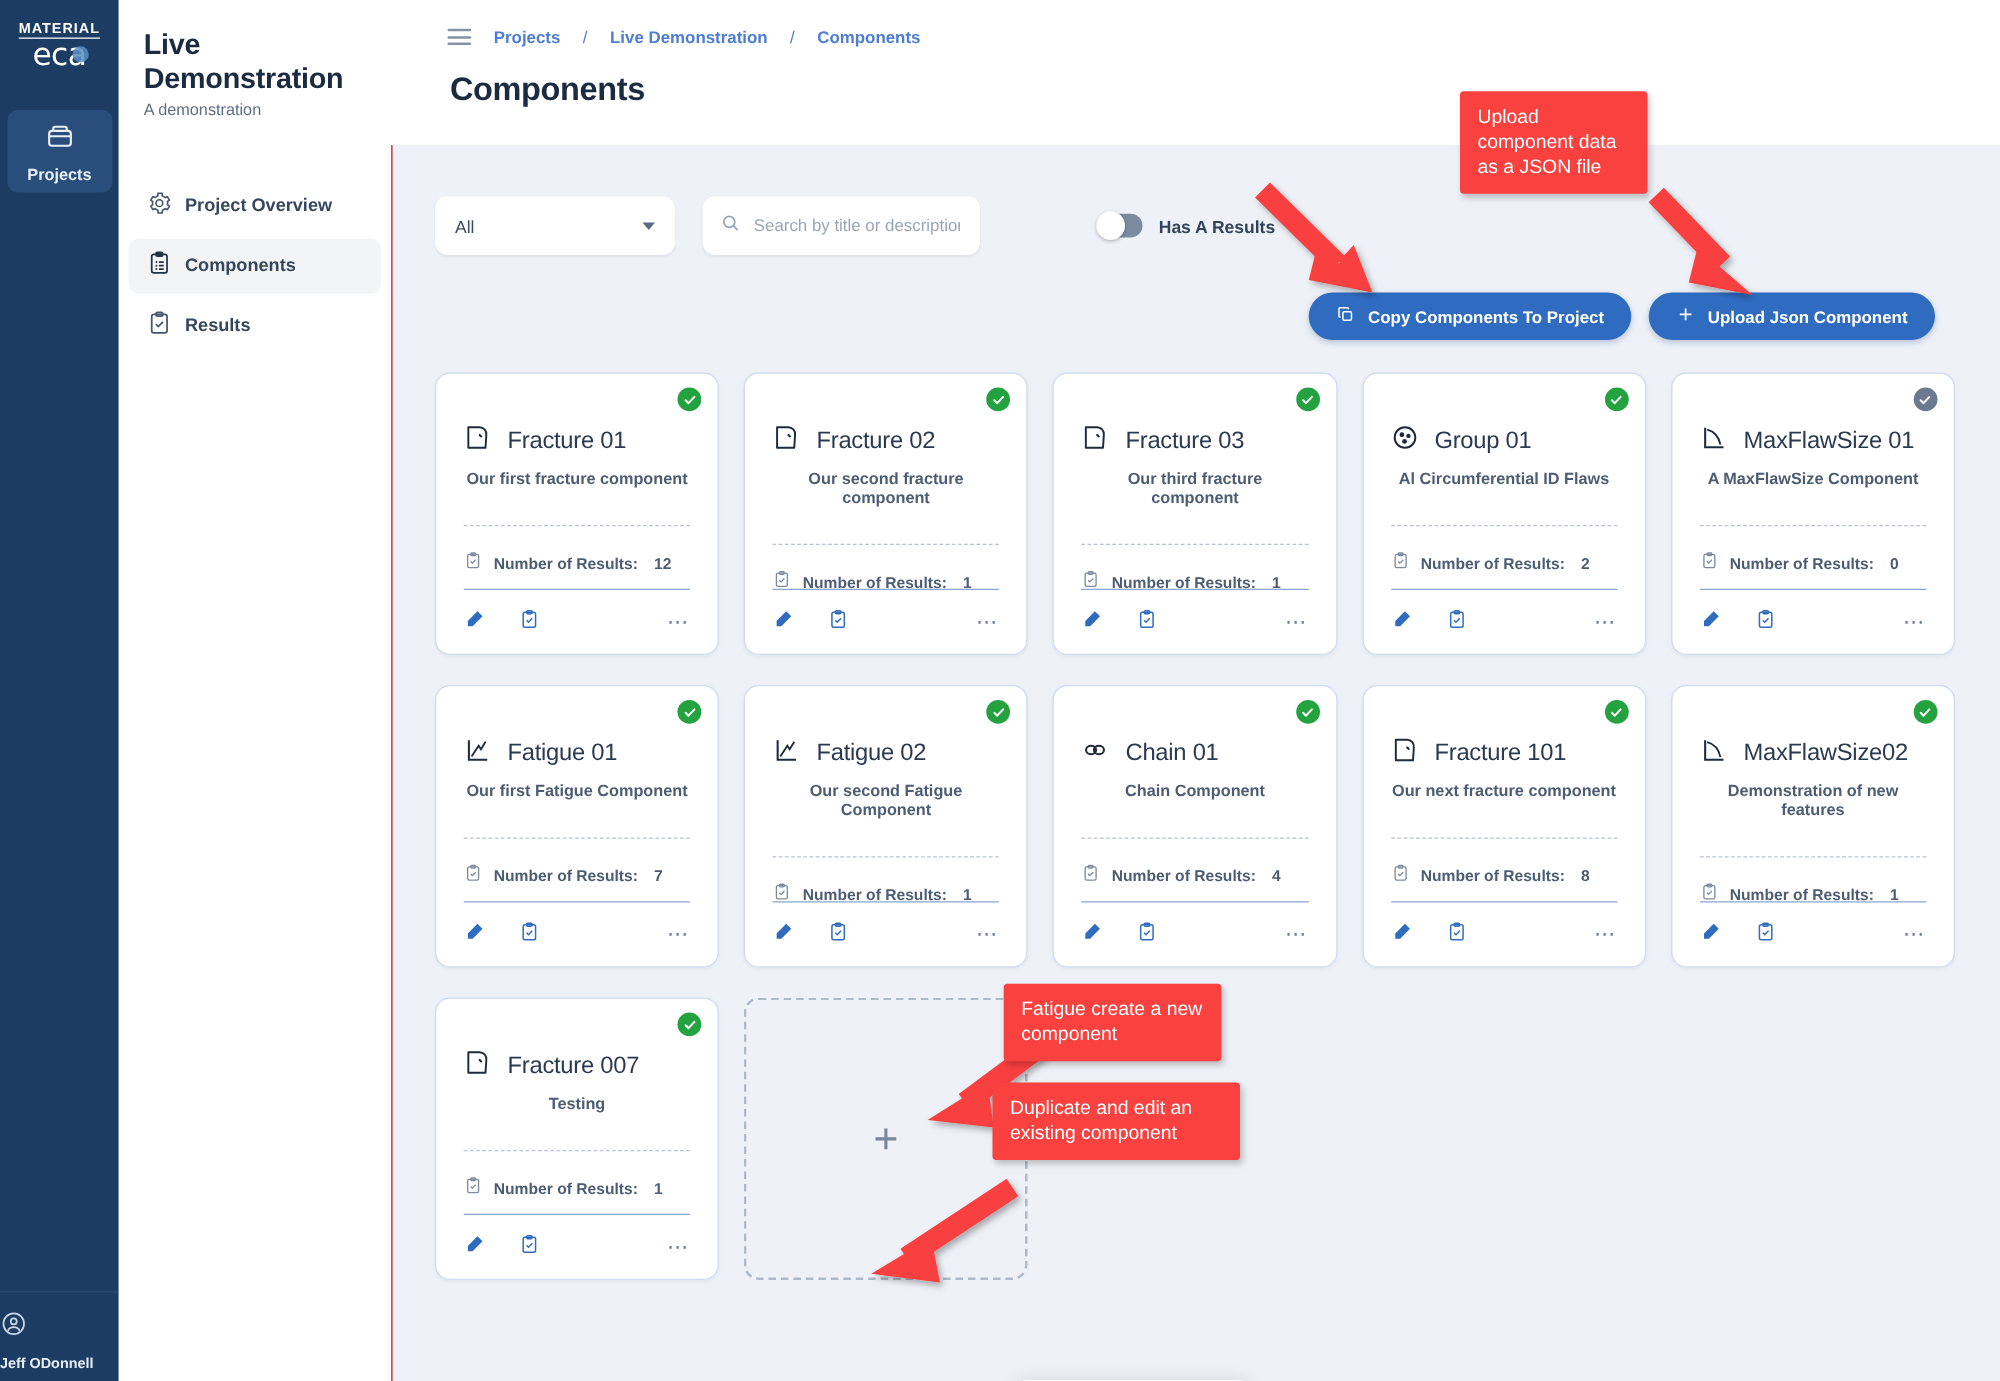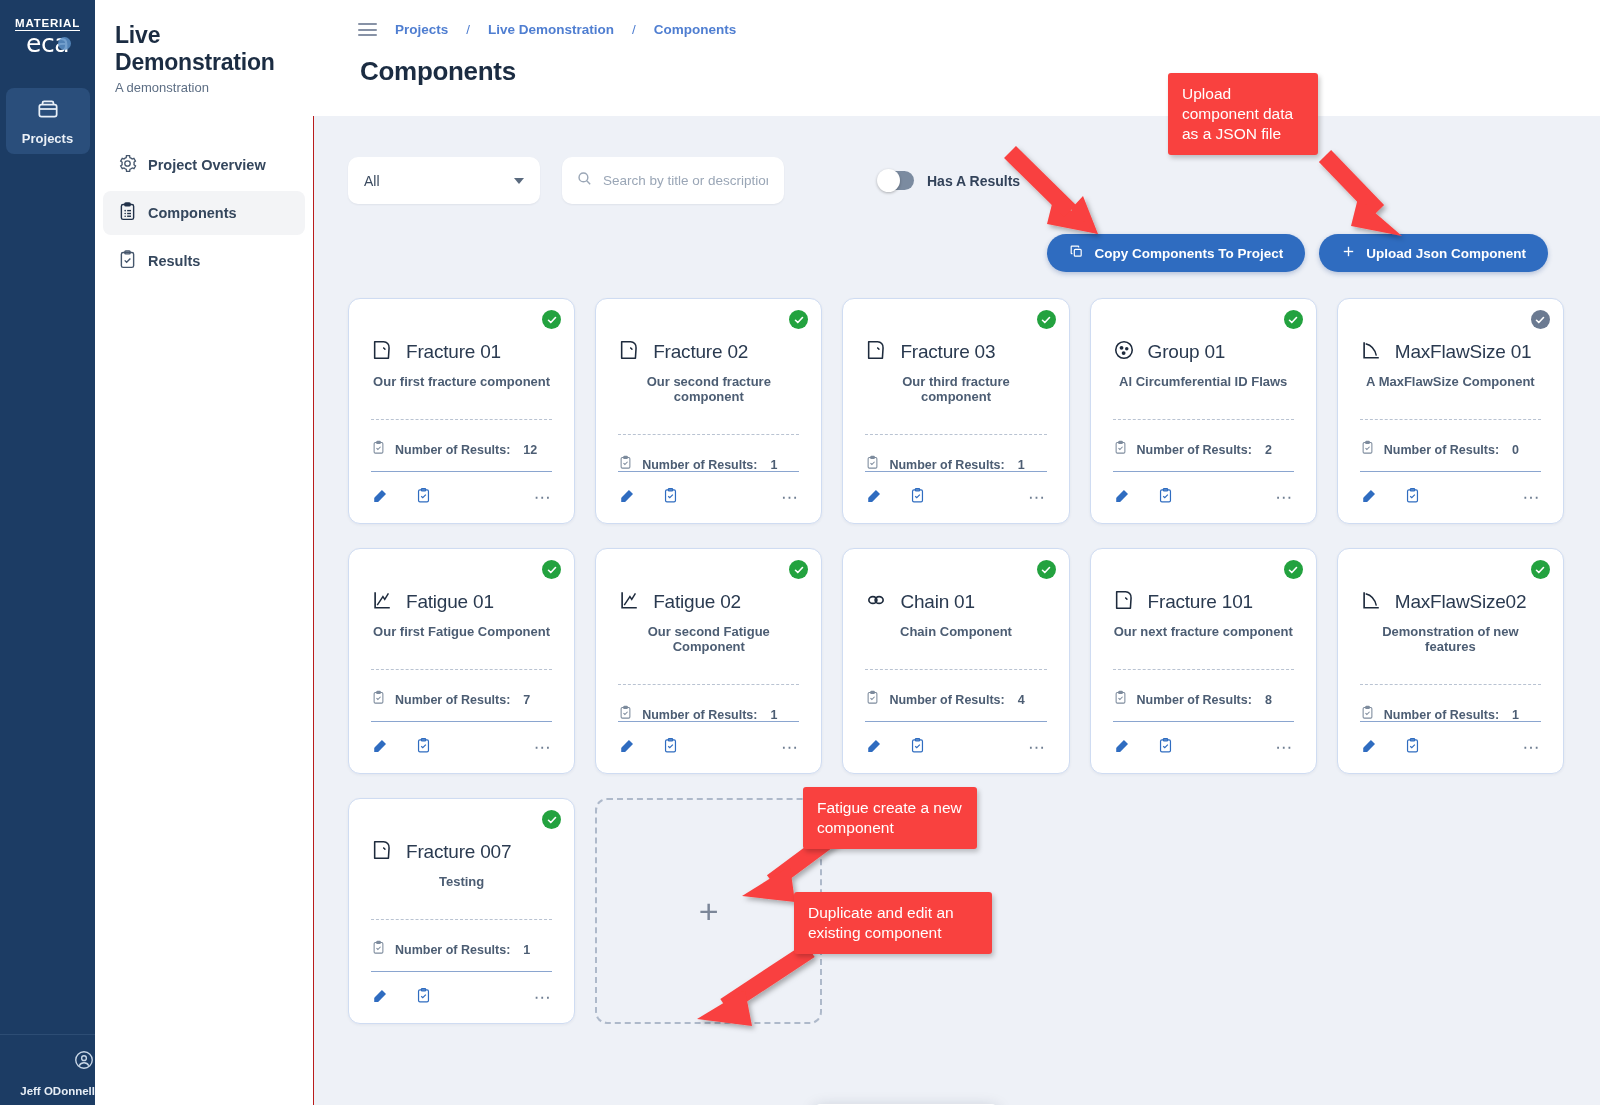--- a/index.html
+++ b/index.html
@@ -37,21 +37,21 @@
   .rail-item {
     margin-top: 28px; width: 84px; height: 66px; border-radius: 8px;
     display: flex; flex-direction: column; align-items: center; justify-content: center;
     gap: 5px; cursor: pointer;
   }
   .rail-item.active { background: #2a4e7b; }
   .rail-item .lbl { color: #eaf0f7; font-size: 13px; font-weight: 600; }
 
   .rail-user {
     position: absolute; bottom: 8px; left: 0; width: 95px;
-    display: flex; flex-direction: column; align-items: flex-end; gap: 10px;
+    display: flex; flex-direction: column; align-items: flex-start; gap: 10px;
     border-top: 1px solid #2d4d74; padding-top: 14px; margin-top: 12px;
   }
   .rail-user .uname { color: #e7eef6; font-size: 11.5px; font-weight: 600; }
 
   
   .side {
     position: absolute; left: 95px; top: 0; width: 218px; height: 1105px;
     background: #ffffff; padding: 22px 0 0 0;
   }
   .side h1 { font-size: 23px; color: #1b2c42; font-weight: 700; padding: 0 20px; letter-spacing: -.2px;}
@@ -751,15 +751,15 @@
     </g>
 
     <g filter="url(#sh)">
       <path d="M810,950 L725,1006" stroke="#f9413f" stroke-width="17"></path>
       <polygon points="745,990 697,1019 752,1026" fill="#f9413f"></polygon>
     </g>
   </svg>
 
   <div class="anno" style="left:1168px; top:73px; width:150px;">Upload component data as a JSON file</div>
   <div class="anno" style="left:803px; top:787px; width:174px;">Fatigue create a new component</div>
-  <div class="anno" style="left:794px; top:892px; width:198px;">Duplicate and edit an existing component</div>
+  <div class="anno" style="left:794px; top:866px; width:198px;">Duplicate and edit an existing component</div>
 
 </div>
 
 </body></html>

